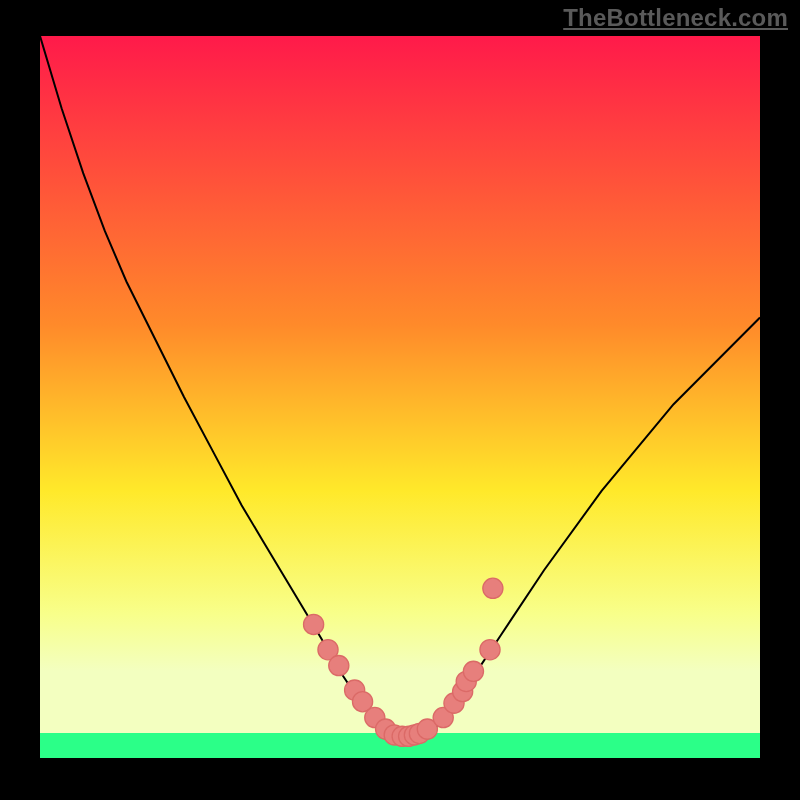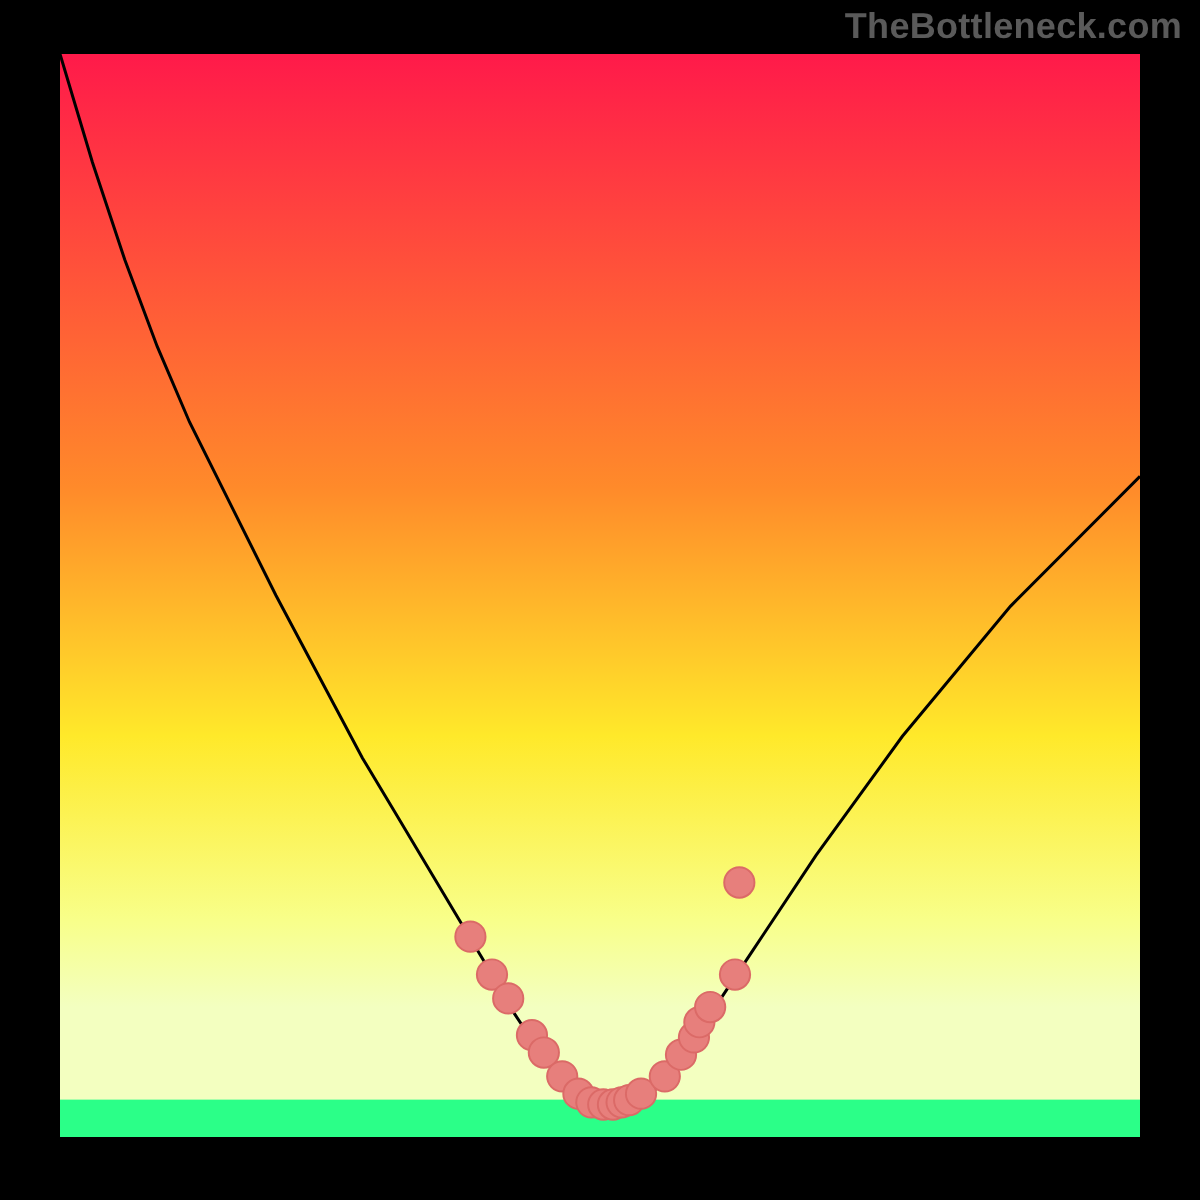--- a/index.html
+++ b/index.html
@@ -18,20 +18,21 @@
     background: #000;
   }
   .watermark {
     position: absolute;
     top: 4px;
     right: 12px;
     font-size: 24px;
     font-weight: bold;
     color: #5a5a5a;
     letter-spacing: 0.2px;
+    text-decoration: underline;
   }
   .plot-area {
     position: absolute;
     left: 40px;
     top: 36px;
     width: 720px;
     height: 722px;
   }
   .plot-area svg {
     display: block;

